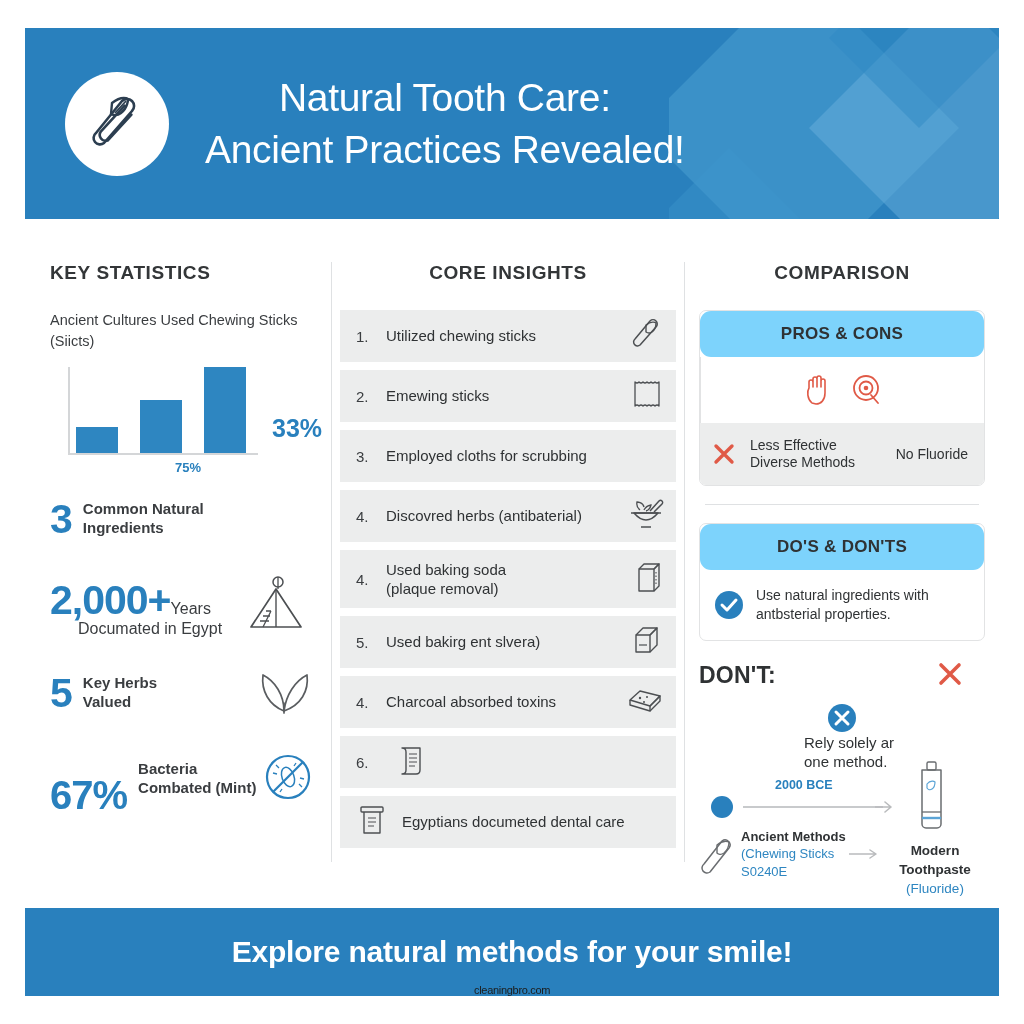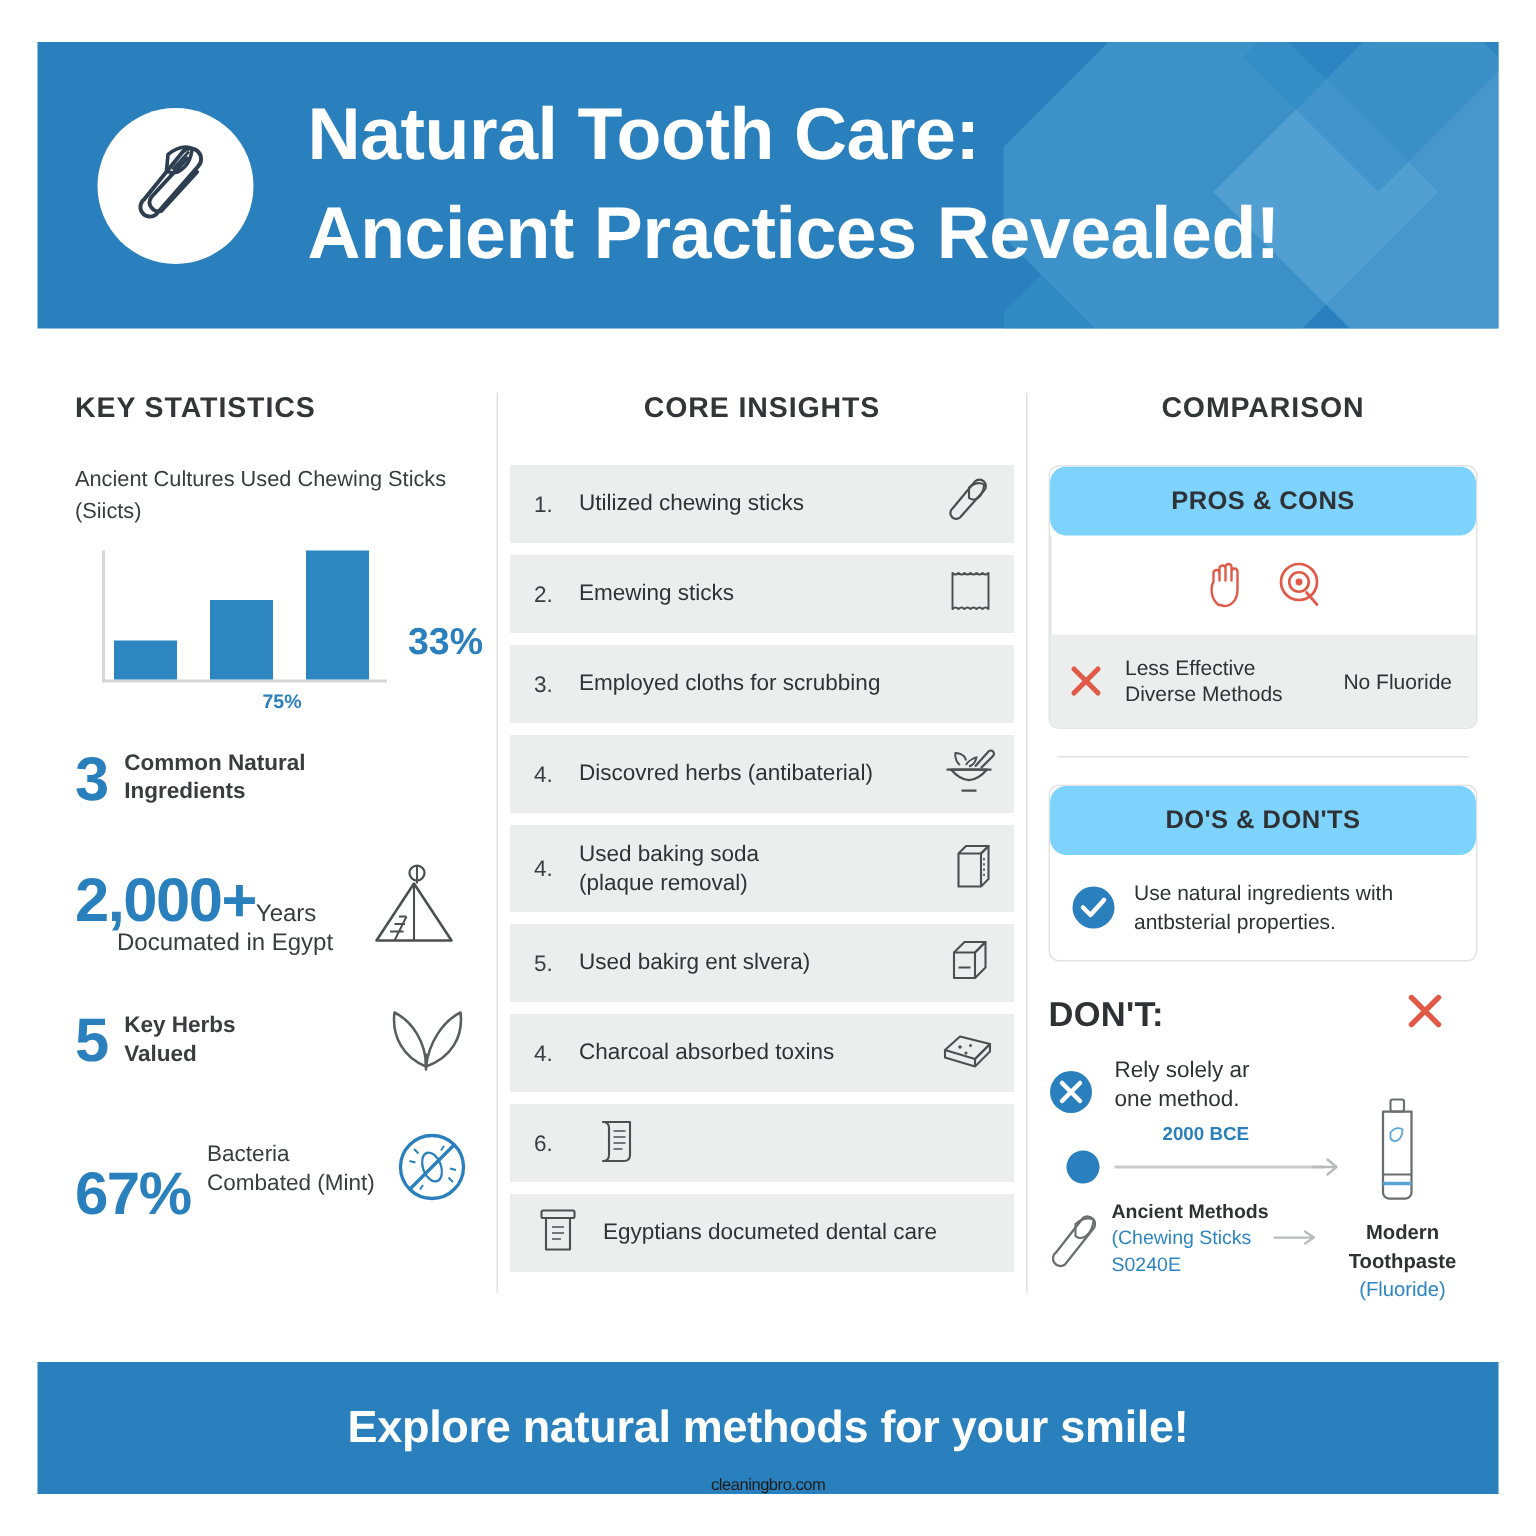--- a/index.html
+++ b/index.html
@@ -16,22 +16,22 @@
     position: absolute; left: 25px; top: 28px; width: 974px; height: 191px;
     background: #2980bd; overflow: hidden;
   }
   .hdr-pattern { position: absolute; right: 0; top: 0; width: 330px; height: 191px; opacity: 1; }
   .hdr-inner { position: relative; display: flex; align-items: center; height: 100%; padding-left: 40px; }
   .hdr-badge {
     width: 104px; height: 104px; border-radius: 50%; background: #ffffff;
     display: flex; align-items: center; justify-content: center; flex: 0 0 auto;
   }
   .hdr-title {
-    margin-left: 36px; color: #ffffff; font-size: 49px; font-weight: bold;
-    line-height: 1.33; letter-spacing: -0.3px;
+    margin-left: 36px; color: #ffffff; font-size: 39px; font-weight: normal;
+    line-height: 1.33; letter-spacing: -0.3px; text-align: center;
   }
 
   
   .columns {
     position: absolute; left: 25px; top: 262px; width: 974px; height: 600px;
     display: flex;
   }
   .col { position: relative; }
   .col-left   { width: 306px; padding: 0 18px 0 25px; }
   .col-mid    { width: 354px; padding: 0 8px; border-left: 1px solid #dfe1e3; border-right: 1px solid #dfe1e3; }
@@ -51,21 +51,21 @@
   .bars { position: absolute; left: 26px; bottom: 16px; width: 180px; height: 86px;
           display: flex; align-items: flex-end; gap: 22px; }
   .bar { width: 42px; background: #2e86c1; }
   .stat-33 { position: absolute; left: 222px; bottom: 26px; font-size: 25px; font-weight: bold; color: #2980bd; }
   .stat-75 { position: absolute; left: 125px; bottom: -6px; font-size: 13px; font-weight: bold; color: #2980bd; }
 
   .stat-row { display: flex; align-items: center; margin-top: 22px; min-height: 56px; }
   .stat-num { font-size: 41px; font-weight: bold; color: #2980bd; line-height: 1; letter-spacing: -1px; }
   .stat-num.wide { font-size: 40px; margin-top: 32px; }
   .stat-label { font-size: 15px; color: #3a3d40; line-height: 1.25; font-weight: bold; margin-left: 11px; }
-  .stat-label.thin { font-weight: normal; }
+  .stat-label.thin { font-weight: bold; }
   .stat-icon { margin-left: auto; flex: 0 0 auto; }
 
   .stat-2000 { position: relative; margin-top: 30px; min-height: 66px; }
   .stat-2000 .big { font-size: 41px; font-weight: bold; color: #2980bd; letter-spacing: -1px; }
   .stat-2000 .yrs { font-size: 16px; color: #3a3d40; }
   .stat-2000 .sub { font-size: 16px; color: #3a3d40; margin-top: -4px; padding-left: 28px; }
 
   
   .insight-row {
     display: flex; align-items: center; background: #eceded;
@@ -92,21 +92,21 @@
   .pc-bottom .rgt { margin-left: auto; font-size: 14px; color: #2f3234; padding-right: 6px; }
 
   .hr { height: 1px; background: #dfe1e3; margin: 18px 6px; }
 
   .do-body { display: flex; align-items: center; padding: 16px 14px; }
   .do-text { font-size: 14px; color: #2f3234; line-height: 1.35; margin-left: 12px; }
 
   .dont-head { display: flex; align-items: center; margin-top: 18px; }
   .dont-title { font-size: 23px; font-weight: bold; color: #2f3234; letter-spacing: 0.2px; }
   .dont-x { margin-left: auto; padding-right: 20px; }
-  .dont-row { display: flex; align-items: flex-end; margin-top: 10px; }
+  .dont-row { display: flex; align-items: center; margin-top: 10px; flex-direction: column; }
   .dont-text { font-size: 15px; color: #2f3234; line-height: 1.3; margin-left: 14px; }
 
   .timeline { position: relative; margin-top: 14px; height: 96px; }
   .tl-dot { position: absolute; left: 12px; top: 10px; width: 22px; height: 22px; border-radius: 50%; background: #2980bd; }
   .tl-line { position: absolute; left: 44px; top: 20px; width: 140px; height: 2px; background: #c8cacc; }
   .tl-arrow { position: absolute; left: 176px; top: 14px; }
   .tl-date { position: absolute; left: 76px; top: -8px; font-size: 12.5px; color: #2980bd; font-weight: bold; }
   .tl-stickicon { position: absolute; left: 0px; top: 48px; }
   .tl-left { position: absolute; left: 42px; top: 42px; font-size: 13px; line-height: 1.35; }
   .tl-left .b { color: #2f3234; font-weight: bold; }

